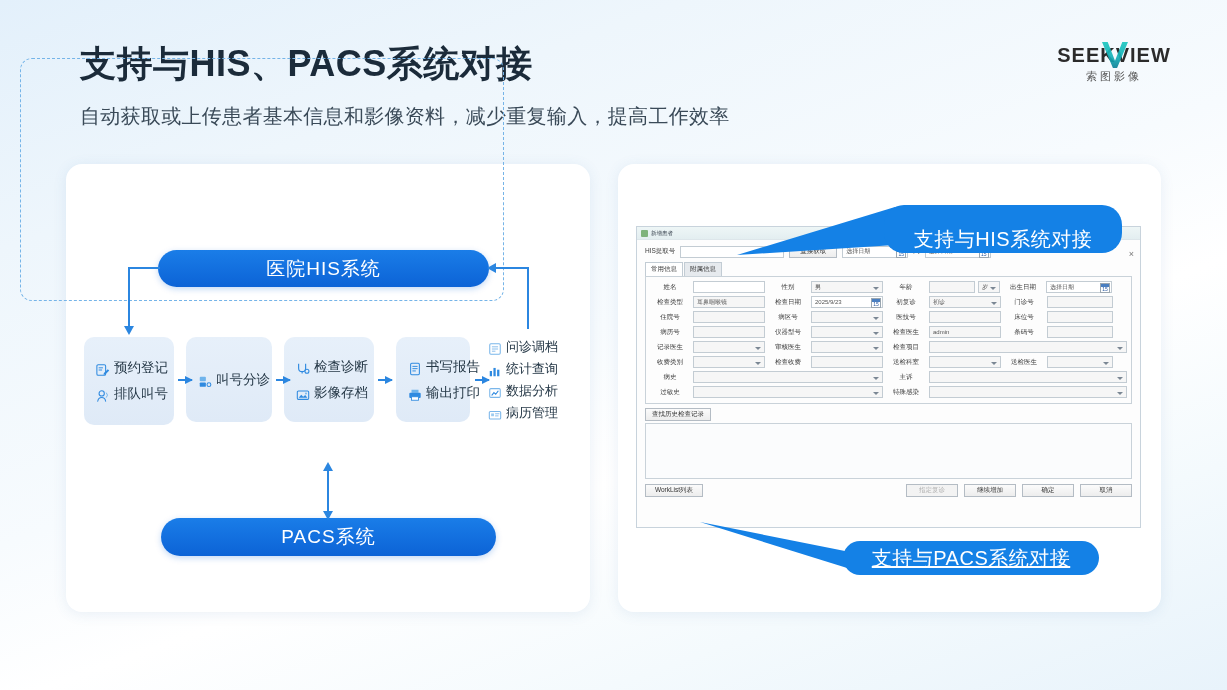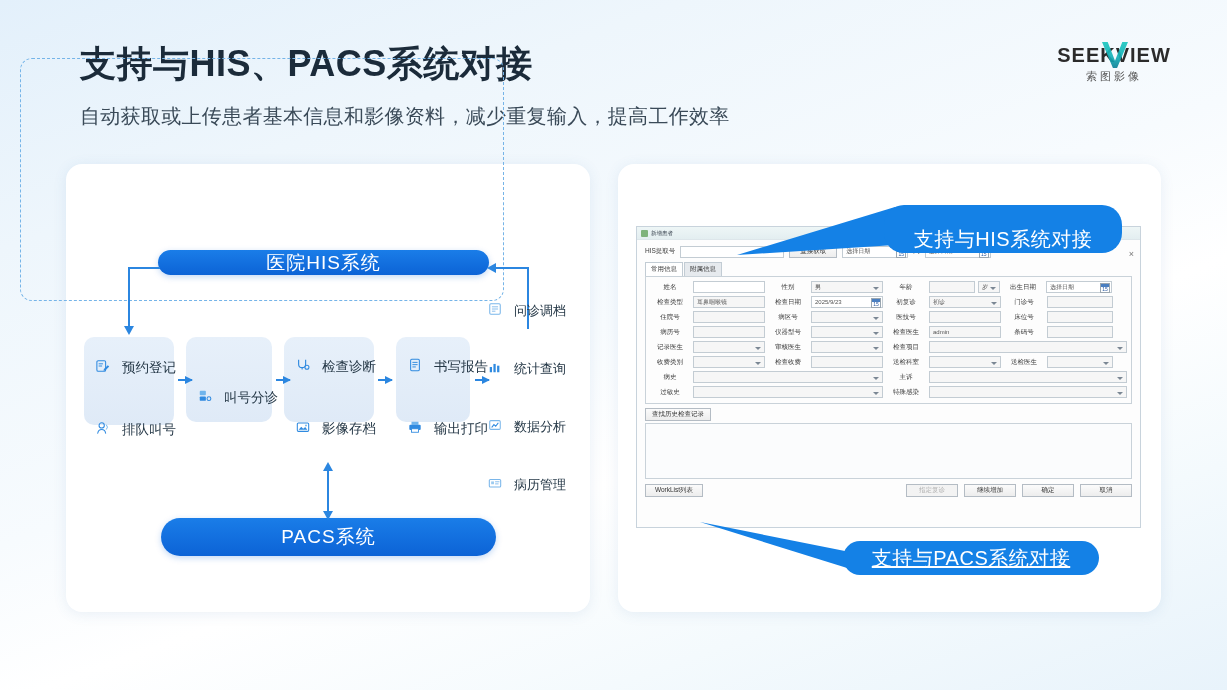--- a/index.html
+++ b/index.html
@@ -52,37 +52,37 @@
     position: absolute; left: 20px; top: 58px; width: 484px; height: 243px;
     border: 1.6px dashed #75b4e8; border-radius: 12px;
   }
   .pill {
     position: absolute; border-radius: 22px;
     background: linear-gradient(180deg,#1a7de8 0%, #0c63d6 100%);
     color: #fff; display: flex; align-items: center; justify-content: center;
     font-size: 19px; letter-spacing: 1px;
     box-shadow: 0 2px 6px rgba(12,99,214,.25);
   }
-  #his-pill  { left: 158px; top: 250px; width: 331px; height: 25px; }
+  #his-pill  { left: 158px; top: 250px; width: 331px; height: 37px; }
   #pacs-pill { left: 161px; top: 518px; width: 335px; height: 38px; }
 
   .step-card {
     position: absolute; border-radius: 10px;
     background: linear-gradient(180deg,#e7f0fa 0%, #dfeaf7 100%);
     display: flex; flex-direction: column; justify-content: center;
     align-items: flex-start; padding-left: 12px; gap: 8px;
   }
   #card-1 { left: 84px;  top: 337px; width: 90px; height: 88px; }
   #card-2 { left: 186px; top: 337px; width: 86px; height: 85px; }
   #card-3 { left: 284px; top: 337px; width: 90px; height: 85px; border-radius: 11px; }
   #card-4 { left: 396px; top: 337px; width: 74px; height: 85px; }
   #card-5 { left: 486px; top: 332px; width: 84px; height: 96px;
             background: none; gap: 4px; padding-left: 2px; }
 
-  .item { display: flex; align-items: flex-start; gap: 12px; white-space: nowrap; margin-top: 36px; }
+  .item { display: flex; align-items: flex-end; gap: 4px; white-space: nowrap; }
   .item .txt { font-size: 13.5px; color: #243746; }
   #card-5 .item .txt { font-size: 13px; }
   .ic { width: 14px; height: 14px; flex: 0 0 14px; display: block; }
 
   .arrow-h {
     position: absolute; height: 2px; background: #2b86e0;
   }
   .arrow-h::after {
     content: ""; position: absolute; right: -1px; top: -3.5px;
     border-left: 8px solid #2b86e0;

